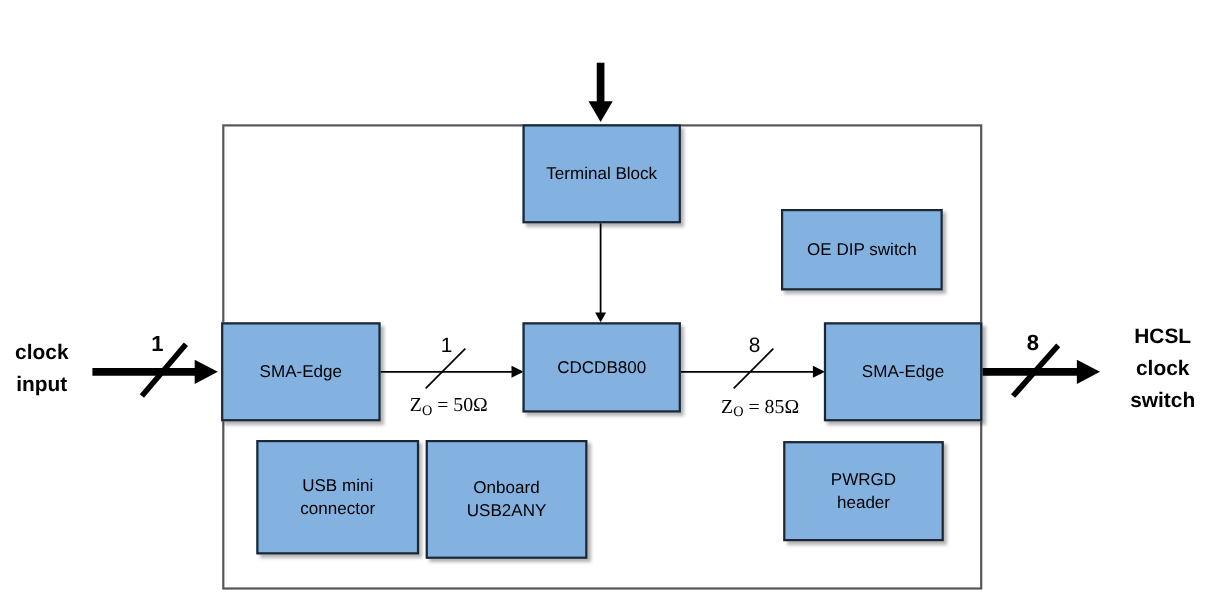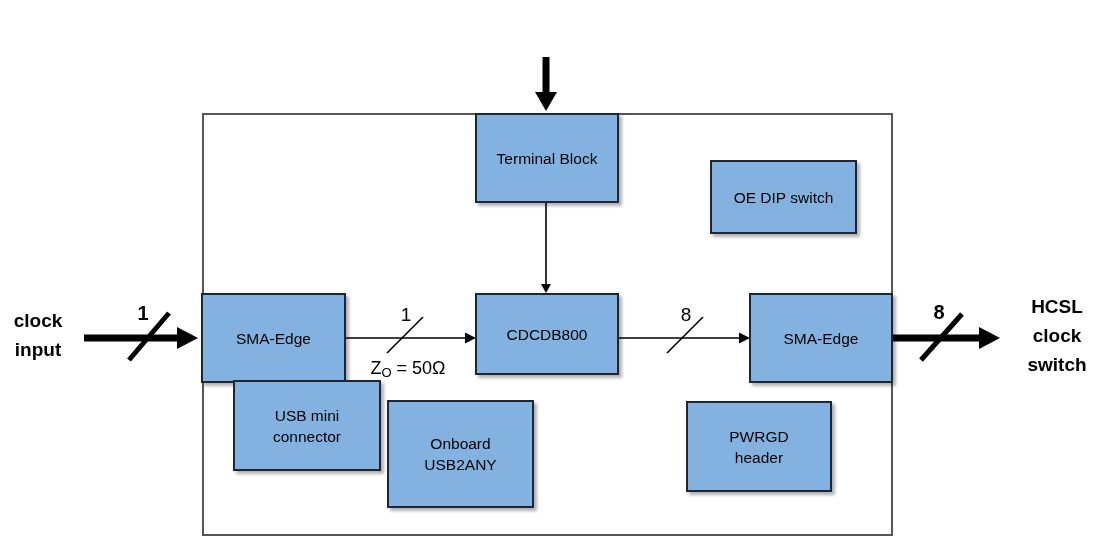--- a/index.html
+++ b/index.html
@@ -53,21 +53,21 @@
   .lbl {
     position: absolute;
     text-align: center;
     z-index: 4;
     white-space: nowrap;
   }
   .bold-lg { font-weight: bold; font-size: 20px; line-height: 28px; }
   .bold-md { font-weight: bold; font-size: 19px; line-height: 29px; }
   .bus-num-bold { font-weight: bold; font-size: 20px; }
   .bus-num { font-size: 19px; }
-  .zo { font-size: 18px; }
+  .zo { font-size: 18px; font-family: Liberation Serif, serif; }
   .zo .sub {
     font-size: 13px;
     position: relative;
     top: 3px;
   }
 </style>
 </head>
 <body>
 
 <div class="stage">
@@ -108,47 +108,47 @@
       <line x1="893" y1="338" x2="981" y2="338" stroke="currentColor" stroke-width="7"></line>
       <polygon points="979,327 979,349 1000,338" fill="currentColor"></polygon>
       <line x1="921" y1="360" x2="962" y2="314" stroke="currentColor" stroke-width="5"></line>
     </g>
   </svg>
 
   <div class="block" style="left:475px;top:113px;width:144px;height:90px">
     <div>Terminal Block</div>
   </div>
 
-  <div class="block" style="left:710px;top:160px;width:147px;height:74px">
+  <div class="block" style="left:710px;top:190px;width:147px;height:74px">
     <div>OE DIP switch</div>
   </div>
 
   <div class="block" style="left:201px;top:293px;width:145px;height:90px">
     <div>SMA-Edge</div>
   </div>
 
   <div class="block" style="left:475px;top:293px;width:144px;height:82px">
     <div>CDCDB800</div>
   </div>
 
   <div class="block" style="left:749px;top:293px;width:144px;height:90px">
     <div>SMA-Edge</div>
   </div>
 
-  <div class="block" style="left:233px;top:380px;width:148px;height:91px">
+  <div class="block" style="left:233px;top:400px;width:148px;height:104px">
     <div>USB mini</div>
     <div>connector</div>
   </div>
 
   <div class="block" style="left:387px;top:400px;width:147px;height:108px">
     <div>Onboard</div>
     <div>USB2ANY</div>
   </div>
 
-  <div class="block" style="left:686px;top:401px;width:146px;height:91px">
+  <div class="block" style="left:712px;top:401px;width:146px;height:91px">
     <div>PWRGD</div>
     <div>header</div>
   </div>
 
 
   <div class="lbl bold-md" style="left:2px;top:306px;width:72px">
     <div>clock</div>
     <div>input</div>
   </div>
 
@@ -158,14 +158,15 @@
     <div>switch</div>
   </div>
 
   <div class="lbl bus-num-bold" style="left:133px;top:302px;width:20px">1</div>
   <div class="lbl bus-num" style="left:396px;top:304px;width:20px">1</div>
   <div class="lbl bus-num" style="left:676px;top:304px;width:20px">8</div>
   <div class="lbl bus-num-bold" style="left:929px;top:301px;width:20px">8</div>
 
   <div class="lbl zo" style="left:338px;top:358px;width:140px"><span>Z</span><span class="sub">O</span><span> = 50Ω</span></div>
 
+  <div class="lbl zo" style="left:621px;top:359px;width:140px"><span>Z</span><span class="sub">O</span><span> = 85Ω</span></div>
 
 </div>
 
 </body></html>

